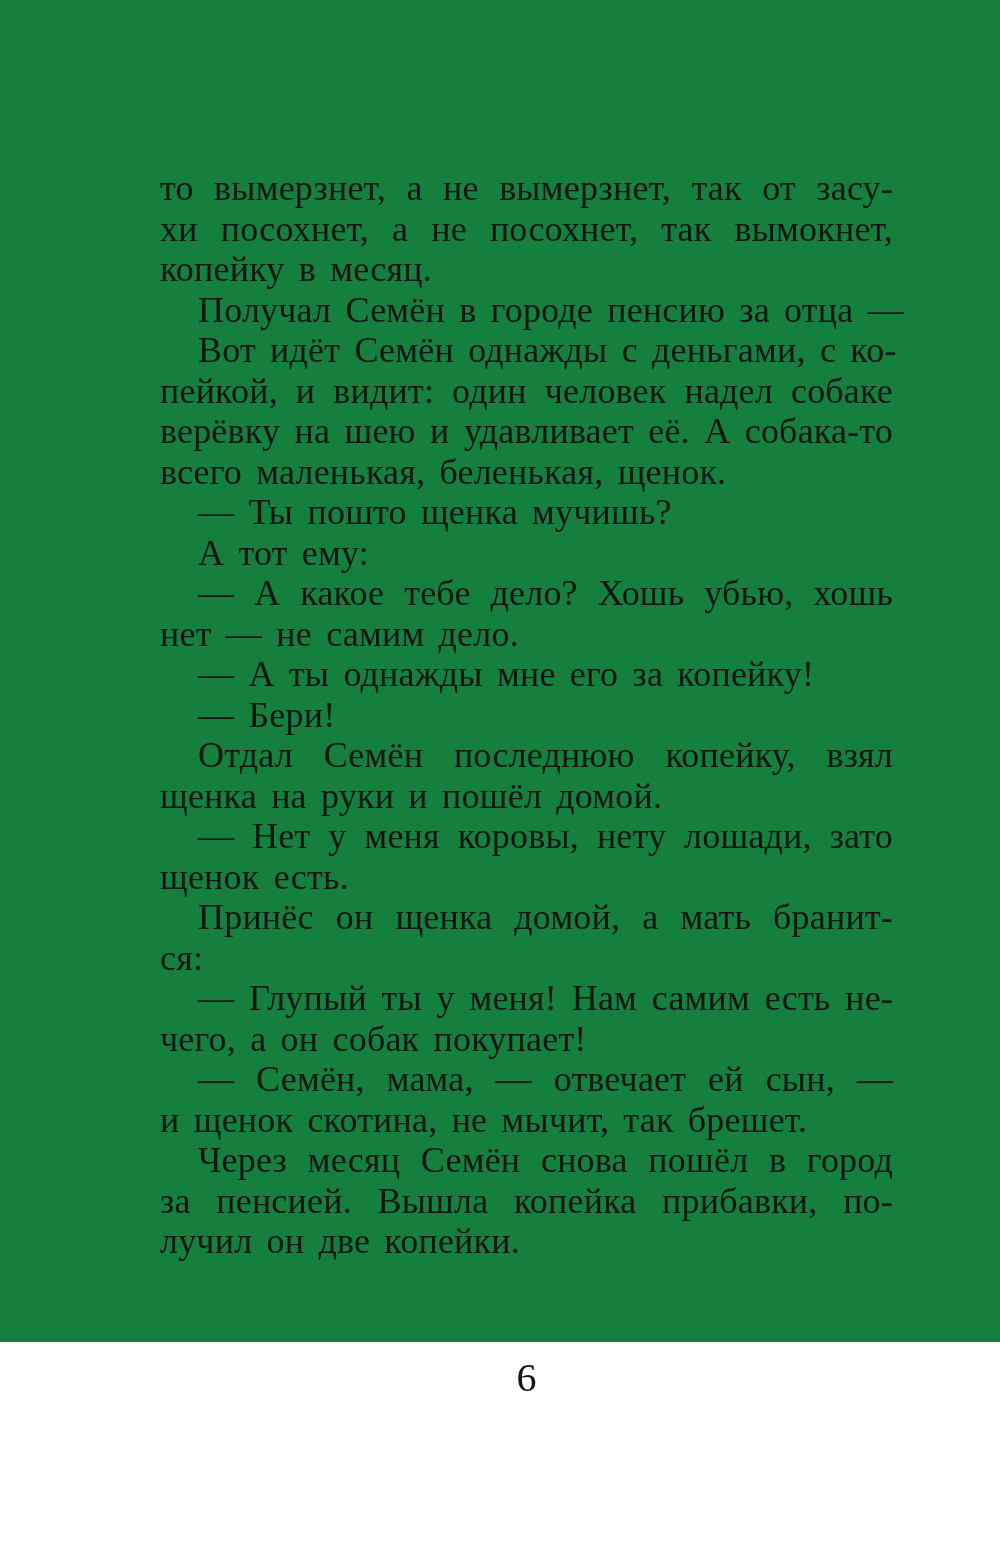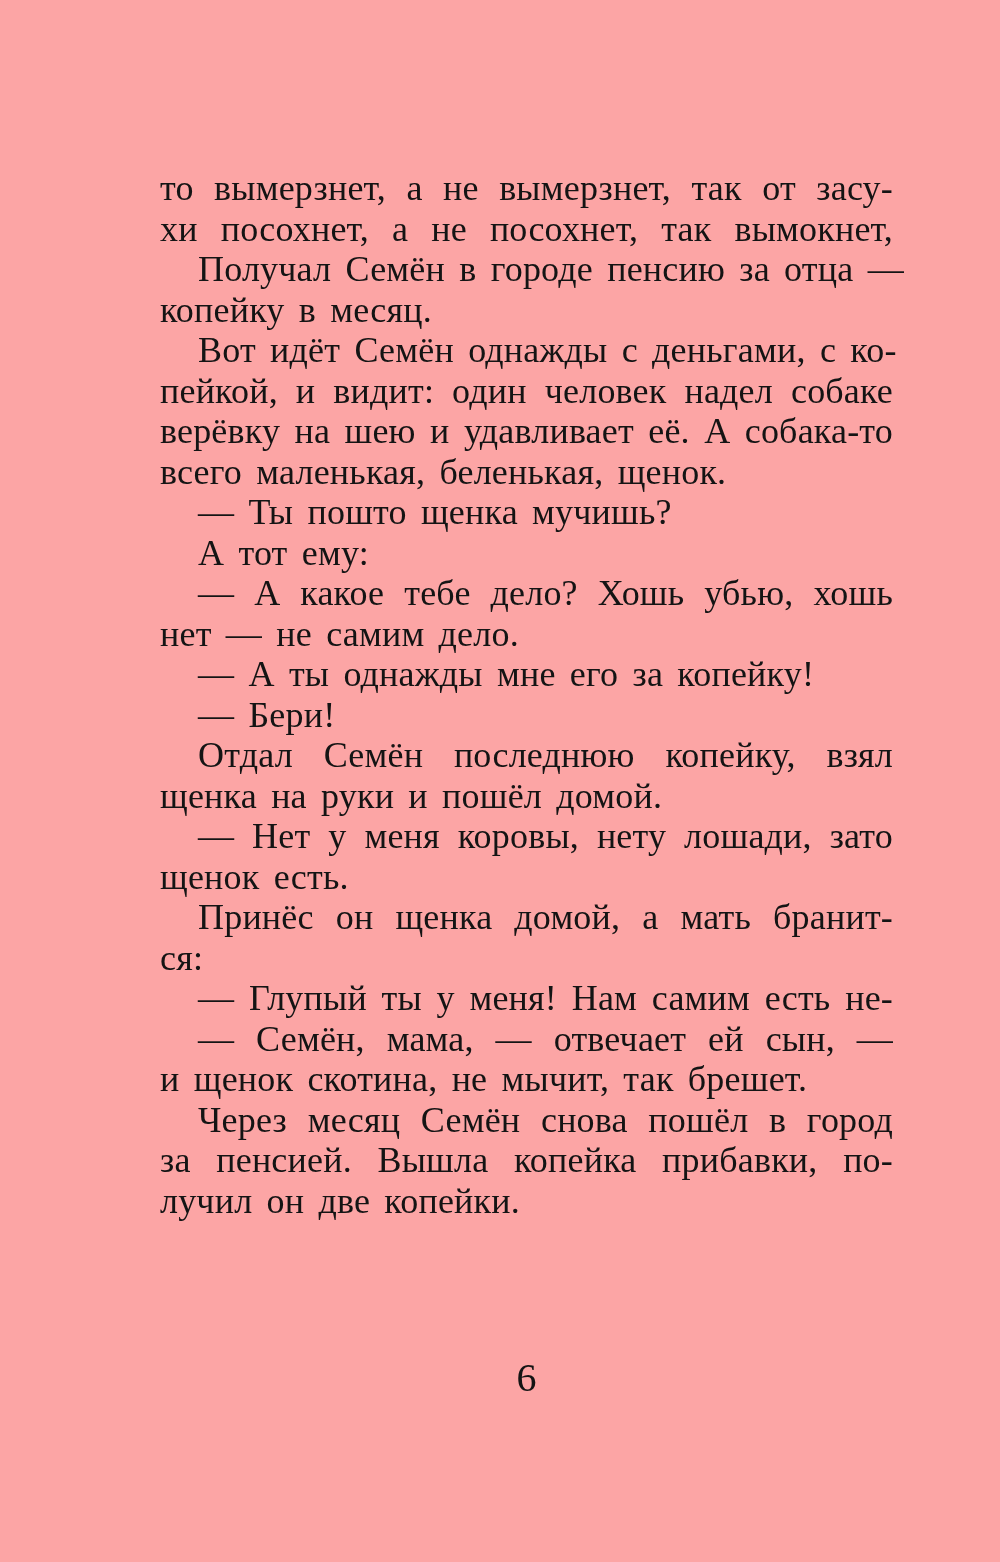--- a/index.html
+++ b/index.html
@@ -7,22 +7,22 @@
   html, body {
     width: 1000px;
     height: 1562px;
     background: #ffffff;
     overflow: hidden;
   }
 
   .page {
     position: relative;
     width: 1000px;
-    height: 1562px;
-    background: #fca5a5;
+    height: 1342px;
+    background: #15803d;
     font-family: "Liberation Serif", "DejaVu Serif", serif;
     color: #141414;
   }
 
   .text-block {
     position: absolute;
     left: 160px;
     top: 168px;
     width: 733px;
   }
@@ -57,39 +57,40 @@
     color: #141414;
   }
 </style>
 </head>
 <body>
 
 <div class="page">
   <div class="text-block" id="text-block">
       <div class="line">то вымерзнет, а не вымерзнет, так от засу-</div>
       <div class="line">хи посохнет, а не посохнет, так вымокнет,</div>
+      <div class="line para-end">копейку в месяц.</div>
       <div class="line indent">Получал Семён в городе пенсию за отца —</div>
-      <div class="line para-end">копейку в месяц.</div>
       <div class="line indent">Вот идёт Семён однажды с деньгами, с ко-</div>
       <div class="line">пейкой, и видит: один человек надел собаке</div>
       <div class="line">верёвку на шею и удавливает её. А собака-то</div>
       <div class="line para-end">всего маленькая, беленькая, щенок.</div>
       <div class="line indent para-end">— Ты пошто щенка мучишь?</div>
       <div class="line indent para-end">А тот ему:</div>
       <div class="line indent">— А какое тебе дело? Хошь убью, хошь</div>
       <div class="line para-end">нет — не самим дело.</div>
       <div class="line indent para-end">— А ты однажды мне его за копейку!</div>
       <div class="line indent para-end">— Бери!</div>
       <div class="line indent">Отдал Семён последнюю копейку, взял</div>
       <div class="line para-end">щенка на руки и пошёл домой.</div>
       <div class="line indent">— Нет у меня коровы, нету лошади, зато</div>
       <div class="line para-end">щенок есть.</div>
       <div class="line indent">Принёс он щенка домой, а мать бранит-</div>
       <div class="line para-end">ся:</div>
       <div class="line indent">— Глупый ты у меня! Нам самим есть не-</div>
+      <div class="line para-end">чего, а он собак покупает!</div>
       <div class="line indent">— Семён, мама, — отвечает ей сын, —</div>
       <div class="line para-end">и щенок скотина, не мычит, так брешет.</div>
       <div class="line indent">Через месяц Семён снова пошёл в город</div>
       <div class="line">за пенсией. Вышла копейка прибавки, по-</div>
       <div class="line para-end">лучил он две копейки.</div>
     </div>
   <div class="page-number">6</div>
 </div>
 
 </body></html>

